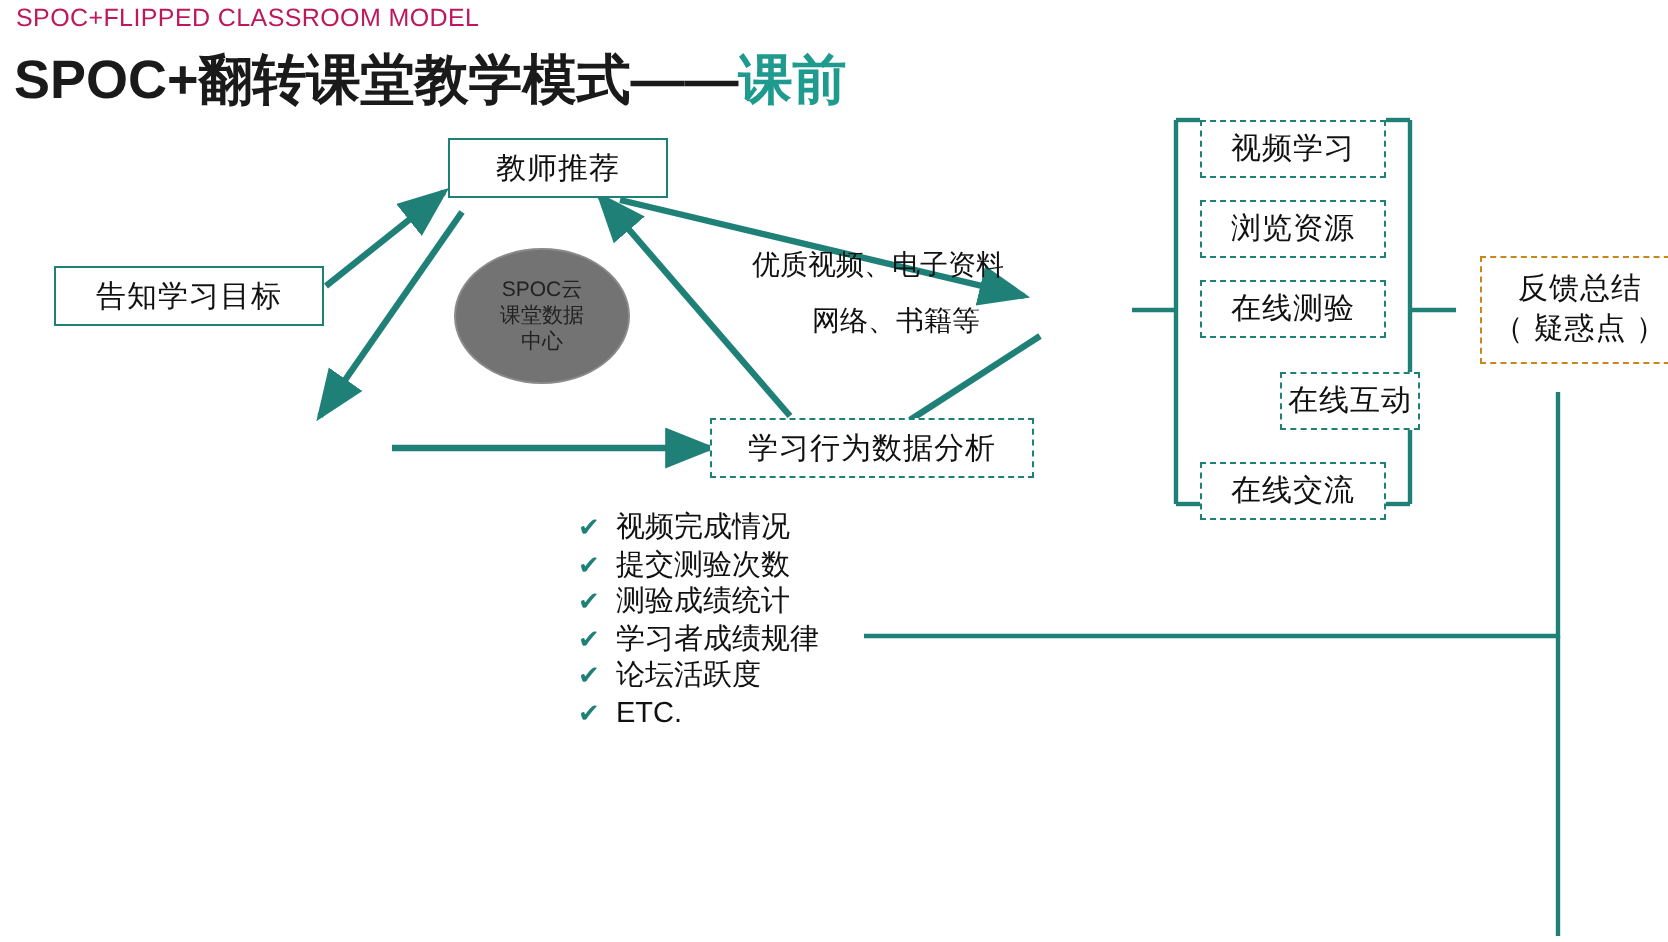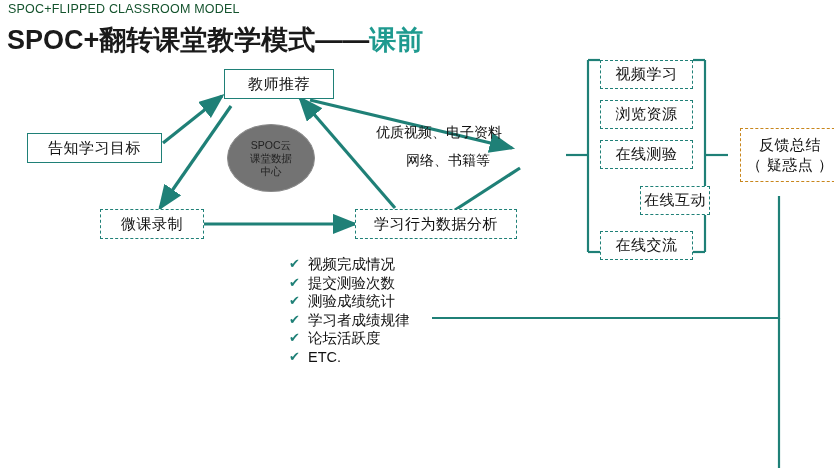--- a/index.html
+++ b/index.html
@@ -16,21 +16,21 @@
   #page {
     position: relative;
     width: 834px;
     height: 471px;
   }
   .eyebrow {
     position: absolute;
     left: 8px;
     top: 2px;
     font-size: 12.5px;
-    color: #14532d;
+    color: #be185d;
     letter-spacing: 0.2px;
     white-space: nowrap;
   }
   .title-wrap {
     position: absolute;
     left: 7px;
     top: 22px;
     white-space: nowrap;
   }
   .title-main {
@@ -167,23 +167,20 @@
   </svg>
 
   <div class="node" style="left:27px; top:133px; width:135px; height:30px;">
     <span>告知学习目标</span>
   </div>
 
   <div class="node" style="left:224px; top:69px; width:110px; height:30px;">
     <span>教师推荐</span>
   </div>
 
-  <div class="node dashed" style="left:100px; top:209px; width:104px; height:30px;">
-    <span>微课录制</span>
-  </div>
 
   <div class="node dashed" style="left:355px; top:209px; width:162px; height:30px;">
     <span>学习行为数据分析</span>
   </div>
 
 
   <div class="node orange" style="left:728px; top:128px; width:100px; height:54px; flex-direction:column; line-height:20px;margin-left:12px;">
     <span>反馈总结</span>
     <span>（ 疑惑点 ）</span>
   </div>

